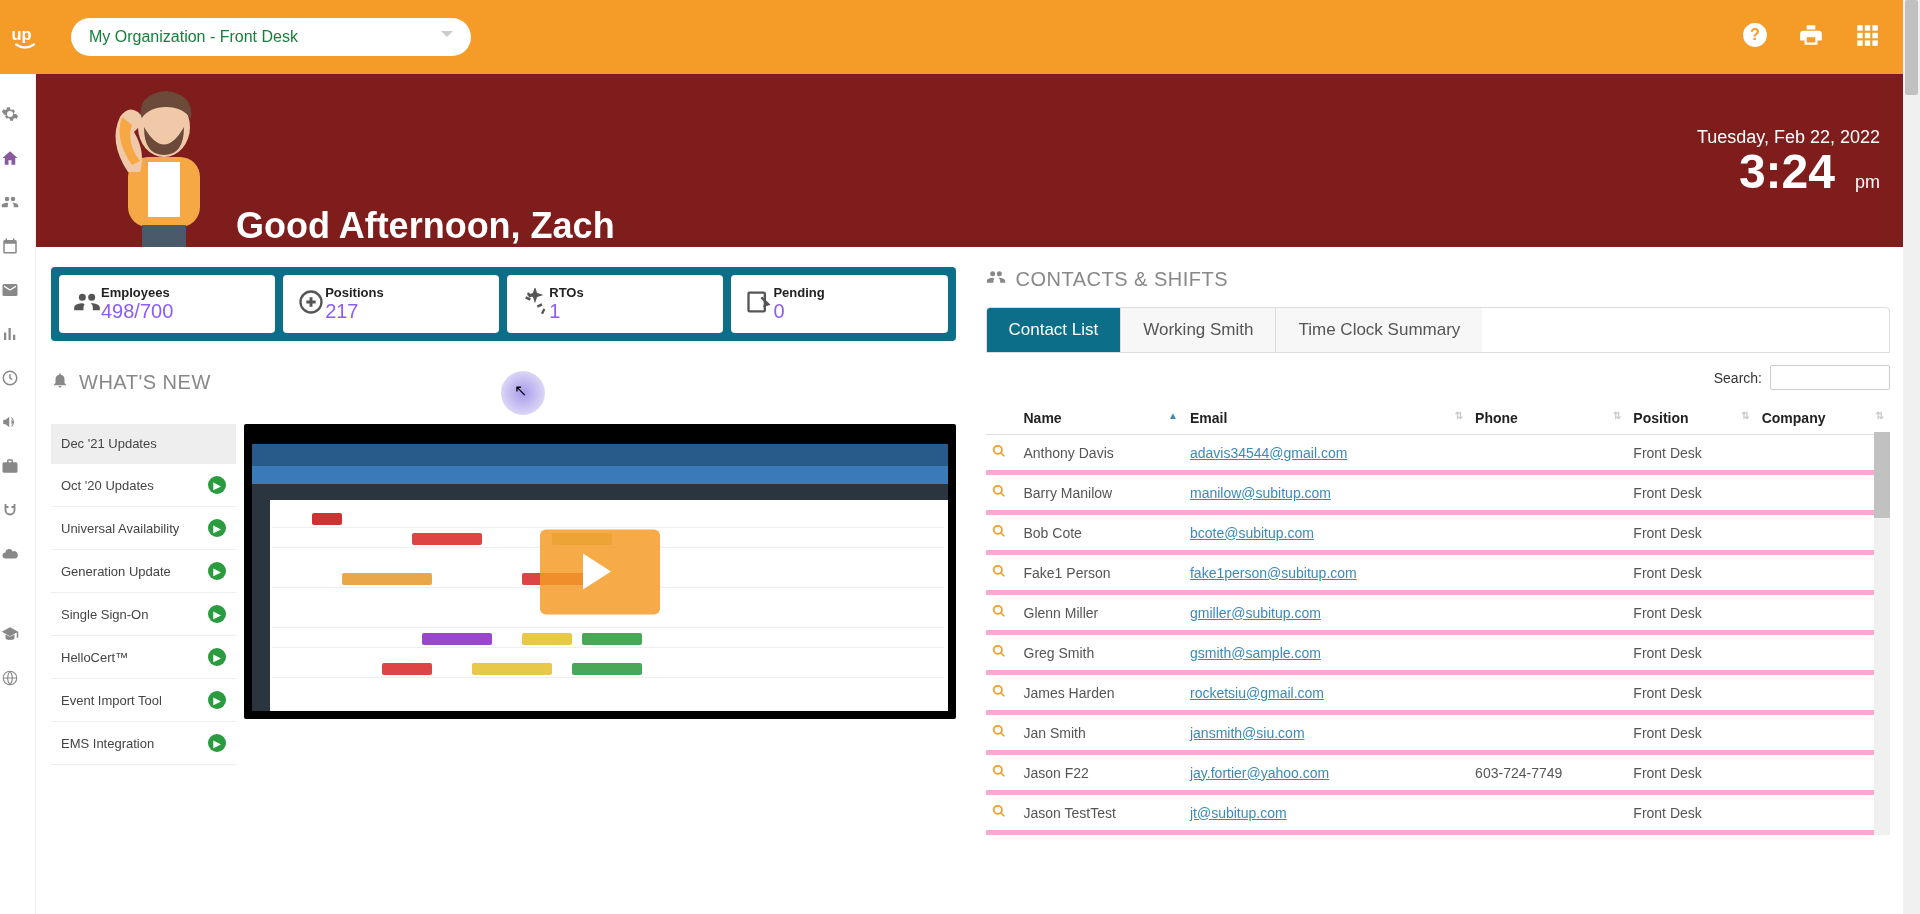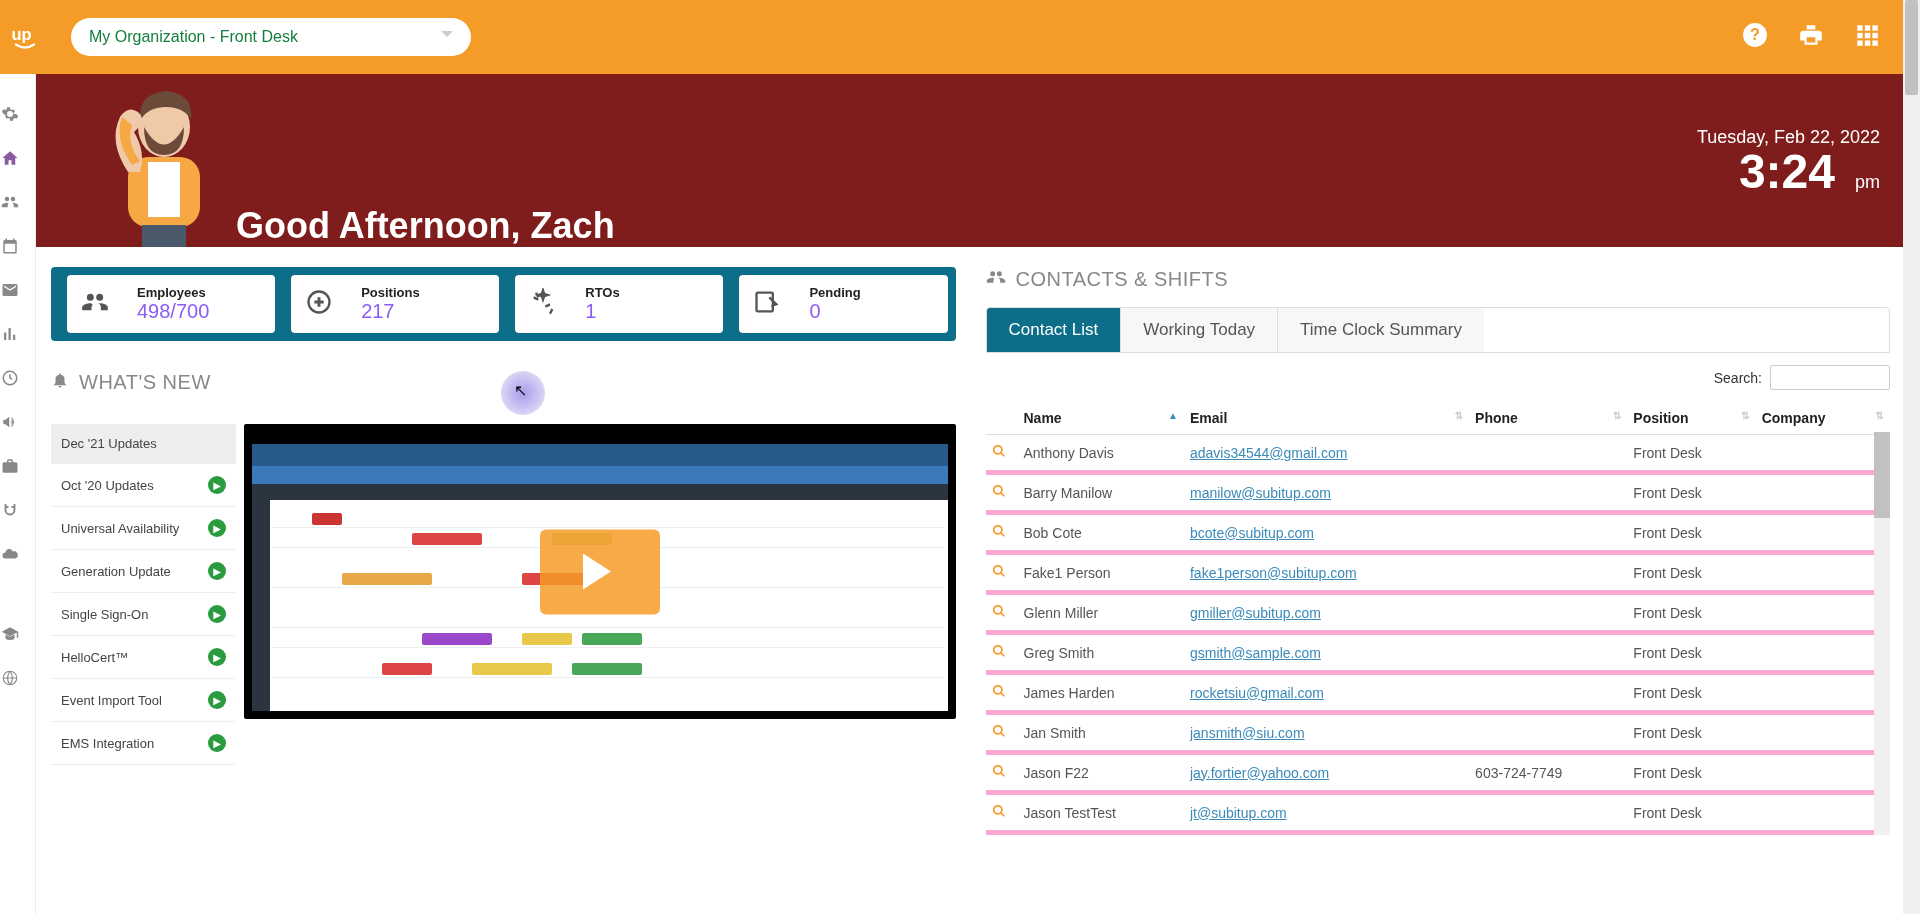--- a/index.html
+++ b/index.html
@@ -32,21 +32,21 @@
 .datetime .ampm { font-size: 18px; font-weight: 300; margin-left: 20px; }
 
 .content { display: flex; flex: 1; padding: 20px 0 0 0; gap: 30px; overflow: hidden; }
 .col-left { flex: 1; padding-left: 15px; min-width: 0; }
 .col-right { flex: 1; padding-right: 30px; min-width: 0; }
 
 .section-title { display: flex; align-items: center; gap: 10px; color: #888; font-size: 20px; font-weight: 400; margin-bottom: 15px; letter-spacing: 0.5px; }
 .section-title .ticon { color: #888; }
 
 .stat-bar { background: #0d6e8a; border-radius: 4px; padding: 8px; display: flex; gap: 8px; }
-.stat-card { background: #fff; border-radius: 4px; flex: 1; padding: 10px 14px; display: flex; align-items: center; gap: 28px; cursor: pointer; margin-left: 8px; }
+.stat-card { background: #fff; border-radius: 4px; flex: 1; padding: 10px 14px; display: flex; align-items: center; gap: 0; cursor: pointer; }
 .stat-card .sicon { color: #555; }
 .stat-card .stext .slabel { font-size: 13px; font-weight: 600; color: #222; }
 .stat-card .stext .sval { font-size: 20px; color: #8b5cf6; }
 
 .whatsnew { display: flex; gap: 8px; margin-top: 30px; }
 .wn-list { width: 185px; }
 .wn-item { padding: 12px 10px; border-bottom: 1px solid #eee; display: flex; align-items: center; justify-content: space-between; font-size: 13px; color: #444; cursor: pointer; }
 .wn-item.sel { background: #eee; }
 .wn-arrow { width: 18px; height: 18px; background: #2a9b3e; border-radius: 50%; display: flex; align-items: center; justify-content: center; color: #fff; font-size: 10px; }
 .wn-preview { flex: 1; background: #000; height: 295px; position: relative; border-radius: 2px; overflow: hidden; }
@@ -336,21 +336,21 @@
 
       <div class="col-right">
         <div class="section-title">
           <span class="ticon"><svg width="20" height="20" viewBox="0 0 24 24" fill="currentColor">
                 <path d="M16 11a3 3 0 100-6 3 3 0 000 6zM8 11a3 3 0 100-6 3 3 0 000 6zm0 2c-2.3 0-7 1.2-7 3.5V19h8v-2.5c0-.9.4-1.7 1-2.3C9.3 13.4 8.6 13 8 13zm8 0c-.3 0-.6 0-1 .1 1.2.9 2 2 2 3.4V19h6v-2.5c0-2.3-4.7-3.5-7-3.5z"></path>
               </svg></span>
           <span>CONTACTS &amp; SHIFTS</span>
         </div>
         <div class="tabs">
           <div class="tab active">Contact List</div>
-          <div class="tab">Working Today</div>
+          <div class="tab">Working Smith</div>
           <div class="tab">Time Clock Summary</div>
         </div>
         <div class="search-row">
           <span>Search:</span>
           <input type="text" style="">
         </div>
         <div class="contacts-wrap">
           <table class="ctable">
             <thead>
               <tr>

